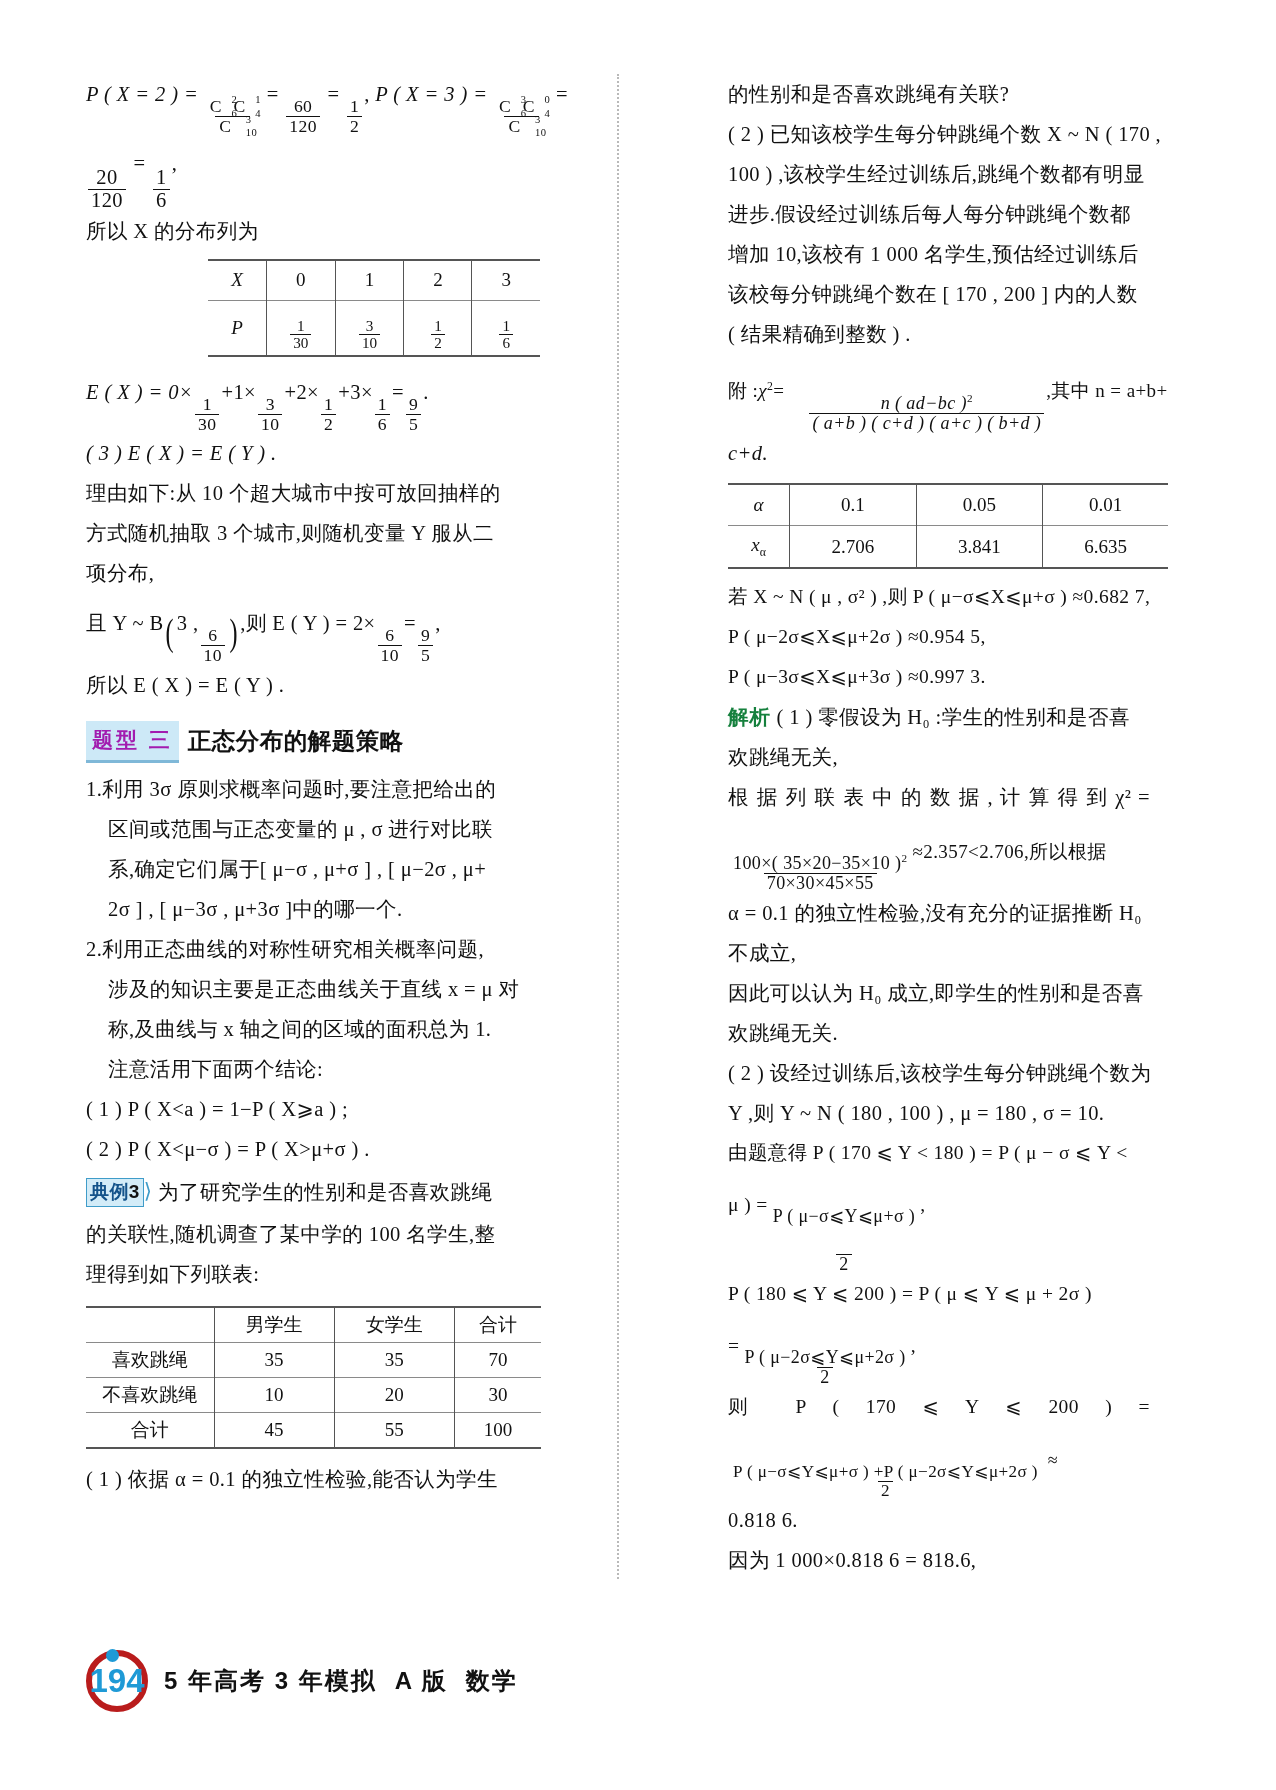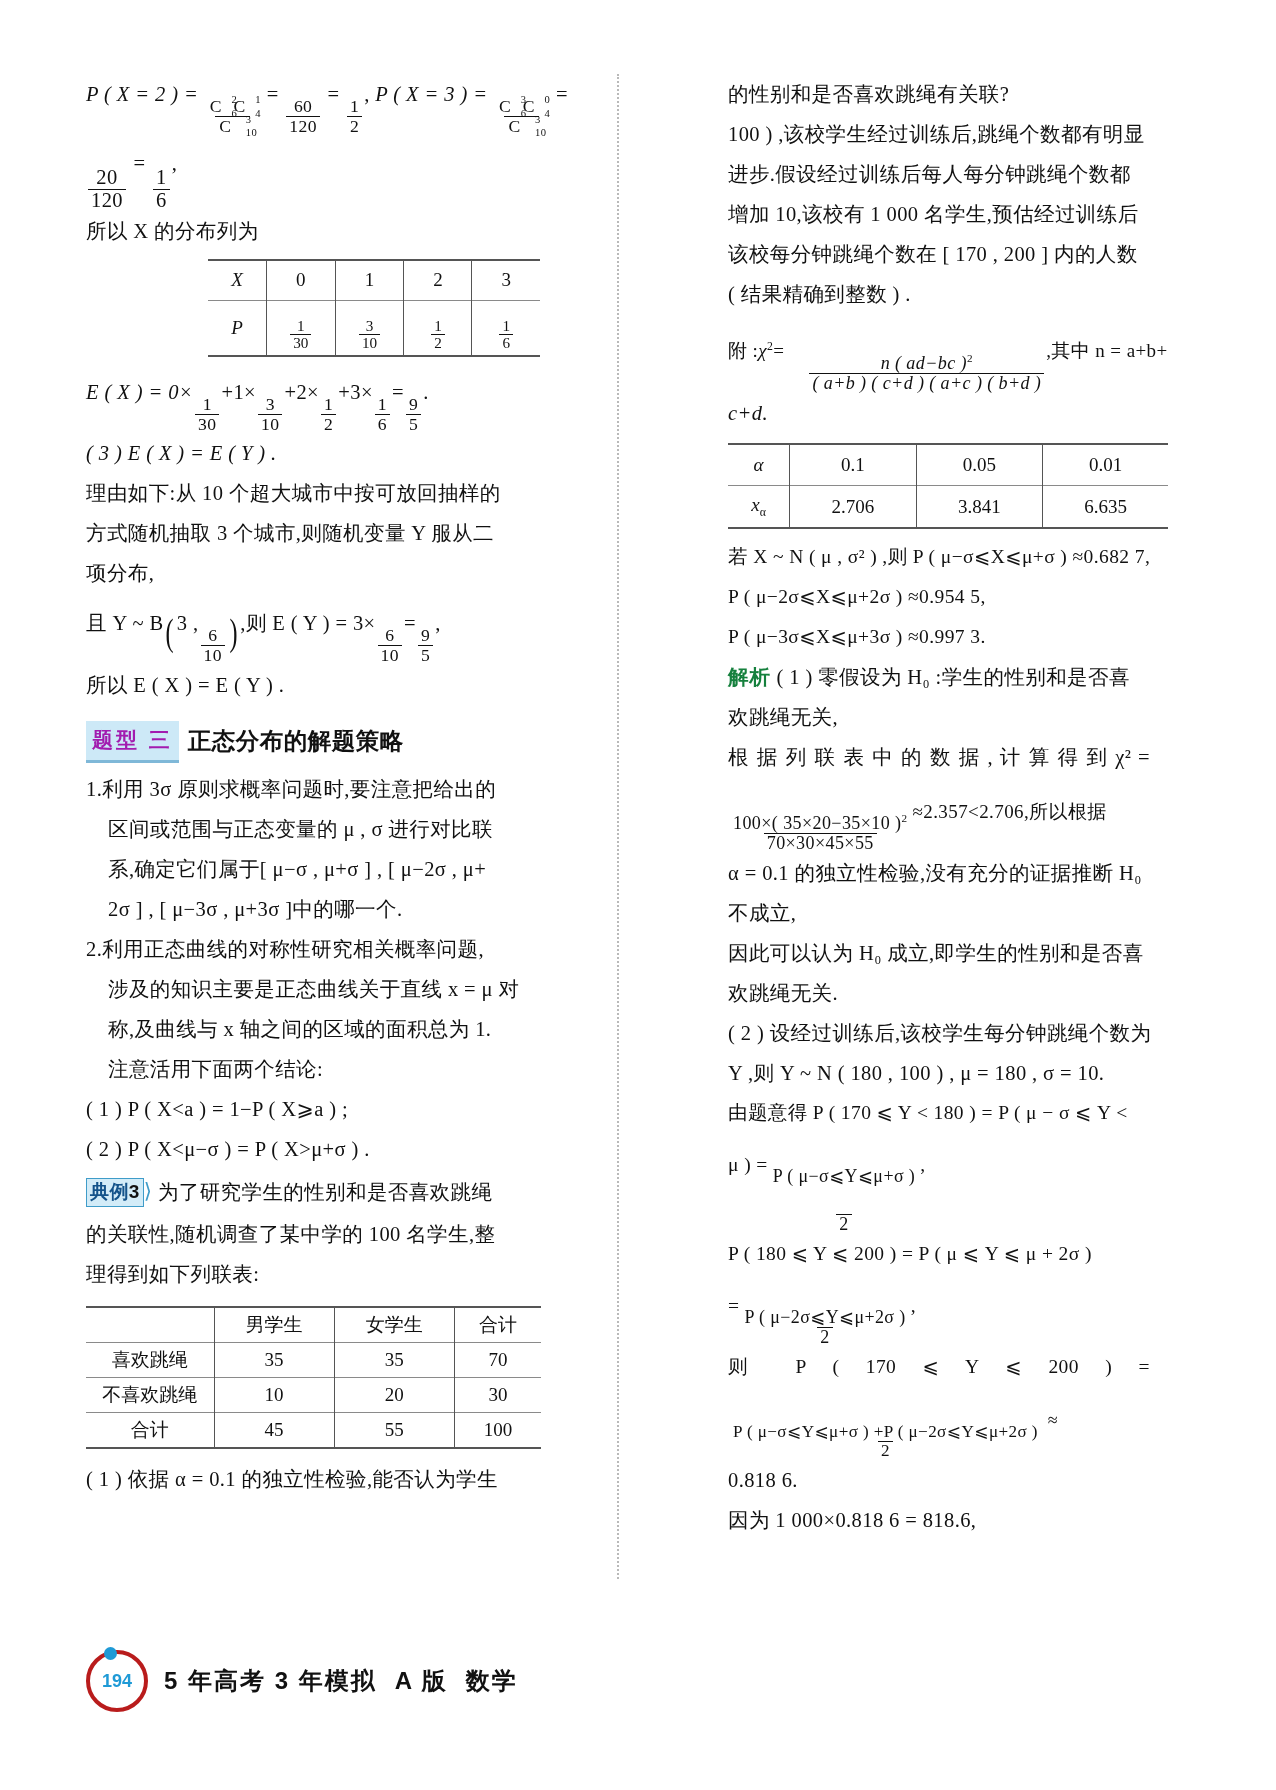--- a/index.html
+++ b/index.html
@@ -149,25 +149,25 @@
   }
 
   
   .footer {
     position:absolute;
     left:86px; bottom:78px;
     display:flex; align-items:center;
   }
   .pagecircle {
     width:62px; height:62px; border-radius:50%;
-    border:4px solid #b91c1c;
+    border:6px solid #b91c1c;
     display:flex; align-items:center; justify-content:center;
     color:#1f9ad6;
     font-family:"Liberation Sans","DejaVu Sans",sans-serif;
-    font-weight:bold; font-size:18px;
+    font-weight:bold; font-size:33px;
     position:relative;
   }
   .pagecircle .dot {
     position:absolute; top:-7px; left:14px;
     width:13px; height:13px; border-radius:50%;
     background:#1f9ad6;
   }
   .footer-title {
     margin-left:16px;
     font-family:"Liberation Sans","DejaVu Sans",sans-serif;
@@ -295,21 +295,21 @@
 
       <div class="ln math">( 3 ) E ( X ) = E ( Y ) .</div>
       <div class="ln">理由如下:从 10 个超大城市中按可放回抽样的</div>
       <div class="ln">方式随机抽取 3 个城市,则随机变量 Y 服从二</div>
       <div class="ln">项分布,</div>
 
       <div class="ln" style="line-height:60px;">
         <span>且 Y ~ B</span><span class="bigparen">(</span><span class="up">3 ,</span><span class="frac">
             <span class="num">6</span>
             <span class="den">10</span>
-          </span><span class="bigparen">)</span><span>,则 E ( Y ) = 3×</span><span class="frac">
+          </span><span class="bigparen">)</span><span>,则 E ( Y ) = 2×</span><span class="frac">
             <span class="num">6</span>
             <span class="den">10</span>
           </span><span class="up">=</span><span class="frac">
             <span class="num">9</span>
             <span class="den">5</span>
           </span><span class="up">,</span>
       </div>
 
       <div class="ln">所以 E ( X ) = E ( Y ) .</div>
 
@@ -375,20 +375,21 @@
       <div class="ln">( 1 ) 依据 α = 0.1 的独立性检验,能否认为学生</div>
     </div>
 
     <div class="gutter">
       <div class="divider"></div>
     </div>
 
     <div class="col col-right">
 
       <div class="ln">的性别和是否喜欢跳绳有关联?</div>
+      <div class="ln">( 2 ) 已知该校学生每分钟跳绳个数 X ~ N ( 170 ,</div>
       <div class="ln">100 ) ,该校学生经过训练后,跳绳个数都有明显</div>
       <div class="ln">进步.假设经过训练后每人每分钟跳绳个数都</div>
       <div class="ln">增加 10,该校有 1 000 名学生,预估经过训练后</div>
       <div class="ln">该校每分钟跳绳个数在 [ 170 , 200 ] 内的人数</div>
       <div class="ln">( 结果精确到整数 ) .</div>
 
       <div class="ln" style="line-height:66px; font-size:19px;">
         <span>附 :</span><span class="math">χ</span><span class="sup">2</span><span class="up">=</span><span class="frac" style="font-size:0.95em;margin-left:25px;">
             <span class="num"><span class="math">n ( ad−bc )</span><span class="sup">2</span></span>
             <span class="den math">( a+b ) ( c+d ) ( a+c ) ( b+d )</span>

